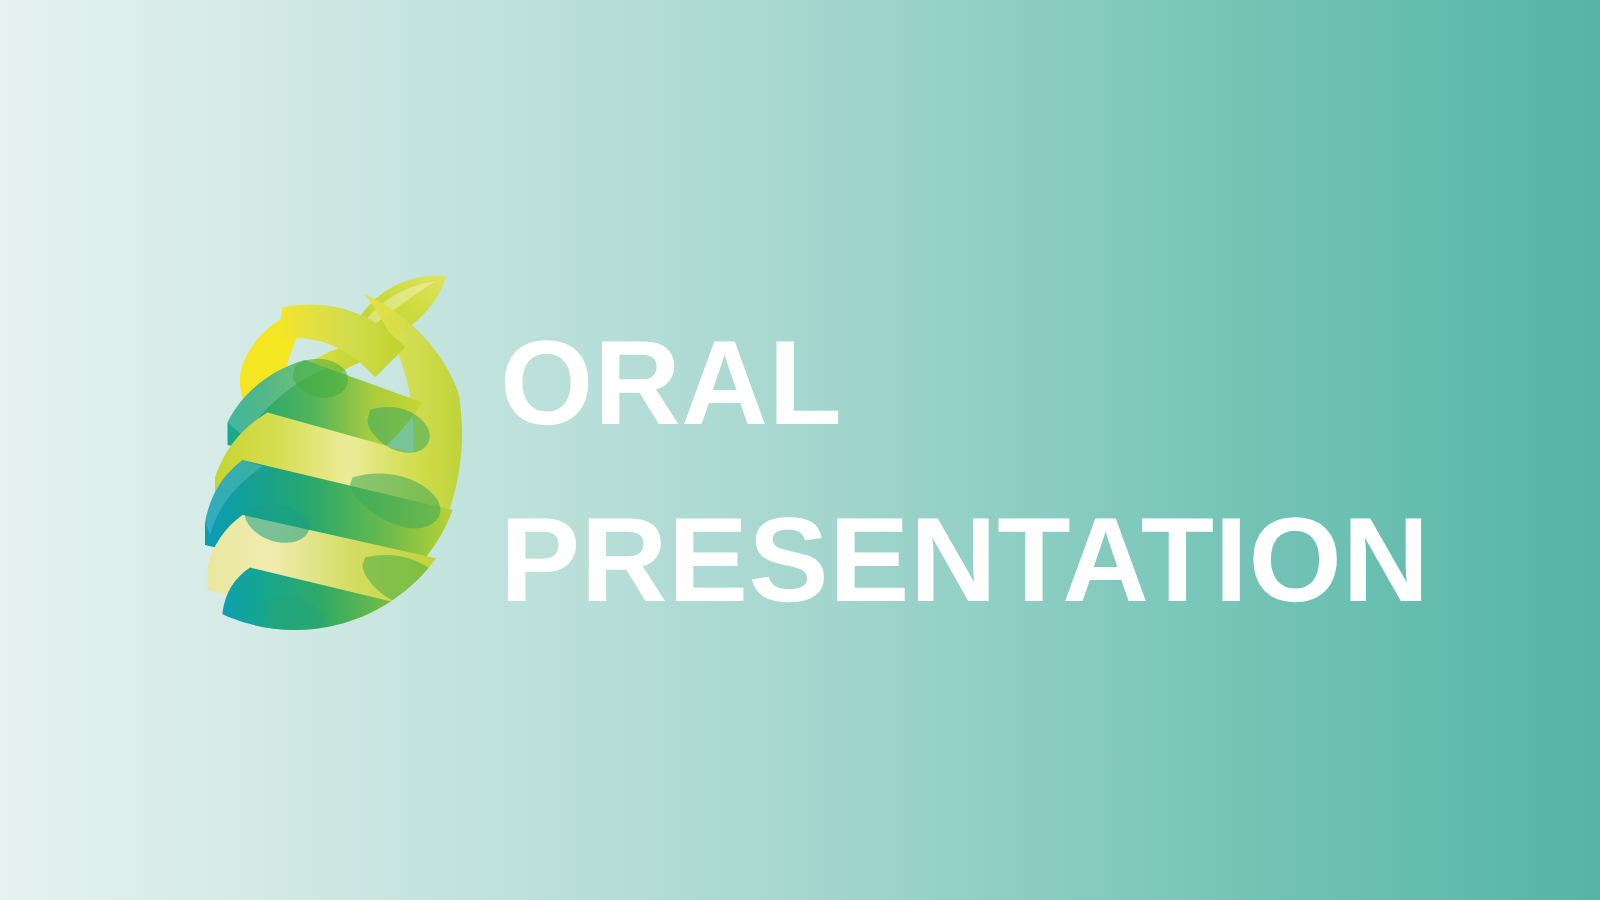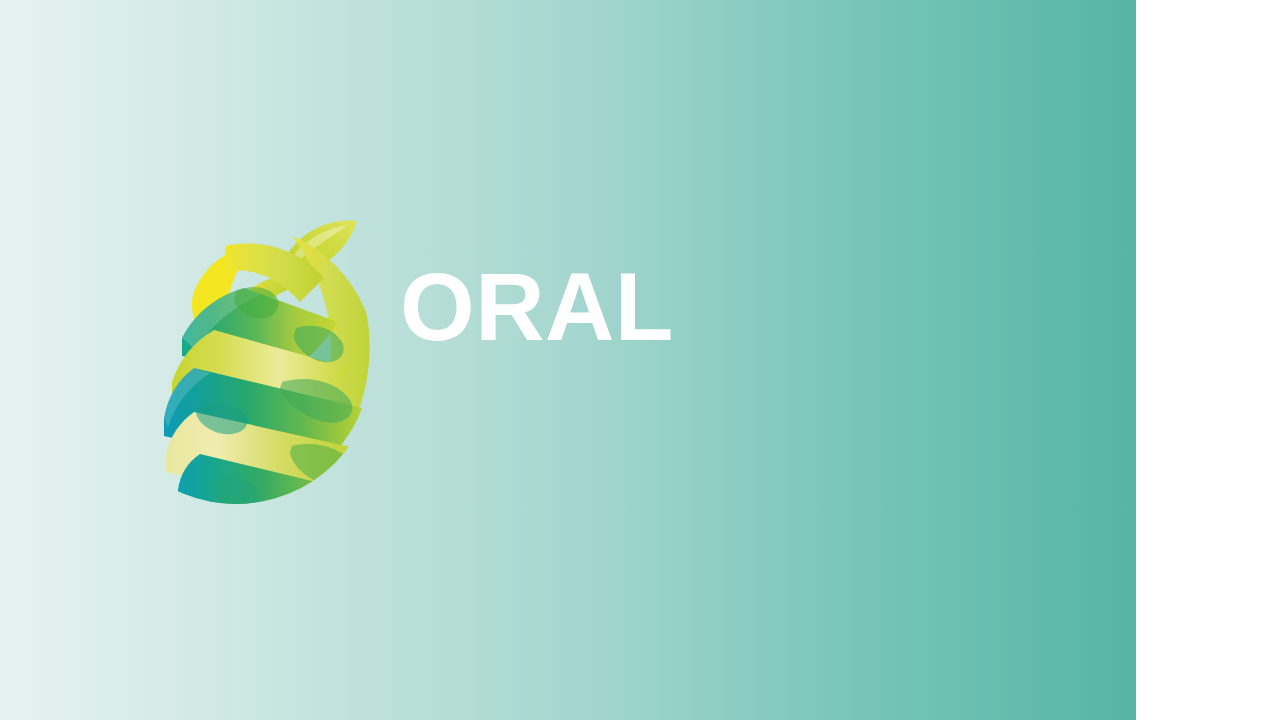--- a/index.html
+++ b/index.html
@@ -9,21 +9,21 @@
 
   body {
     width: 1280px;
     height: 720px;
     overflow: hidden;
     font-family: "Liberation Sans", sans-serif;
   }
 
   #slide {
     position: relative;
-    width: 1136px;
+    width: 1280px;
     height: 720px;
     background: linear-gradient(to right, #e6f2f0 0%, #d6ebe7 14%, #a9d8d1 48%, #74c4b6 78%, #55b5a5 100%);
     overflow: hidden;
   }
 
   
   #logo-mark {
     position: absolute;
     left: 86px;
     top: 196px;
@@ -194,15 +194,16 @@
                    C134 310 124 296 126 288 Z" fill="#24a47a"></path>
           <path d="M224 310 C244 304 266 312 272 326 C276 338 262 346 246 342
                    C230 338 220 320 222 314 Z" fill="#46ac4b"></path>
         </g>
       </g>
     </svg>
   </div>
 
   <div id="title-block">
     <span class="title-line">ORAL</span>
+    <span class="title-line">PRESENTATION</span>
   </div>
 
 </div>
 
 </body></html>

